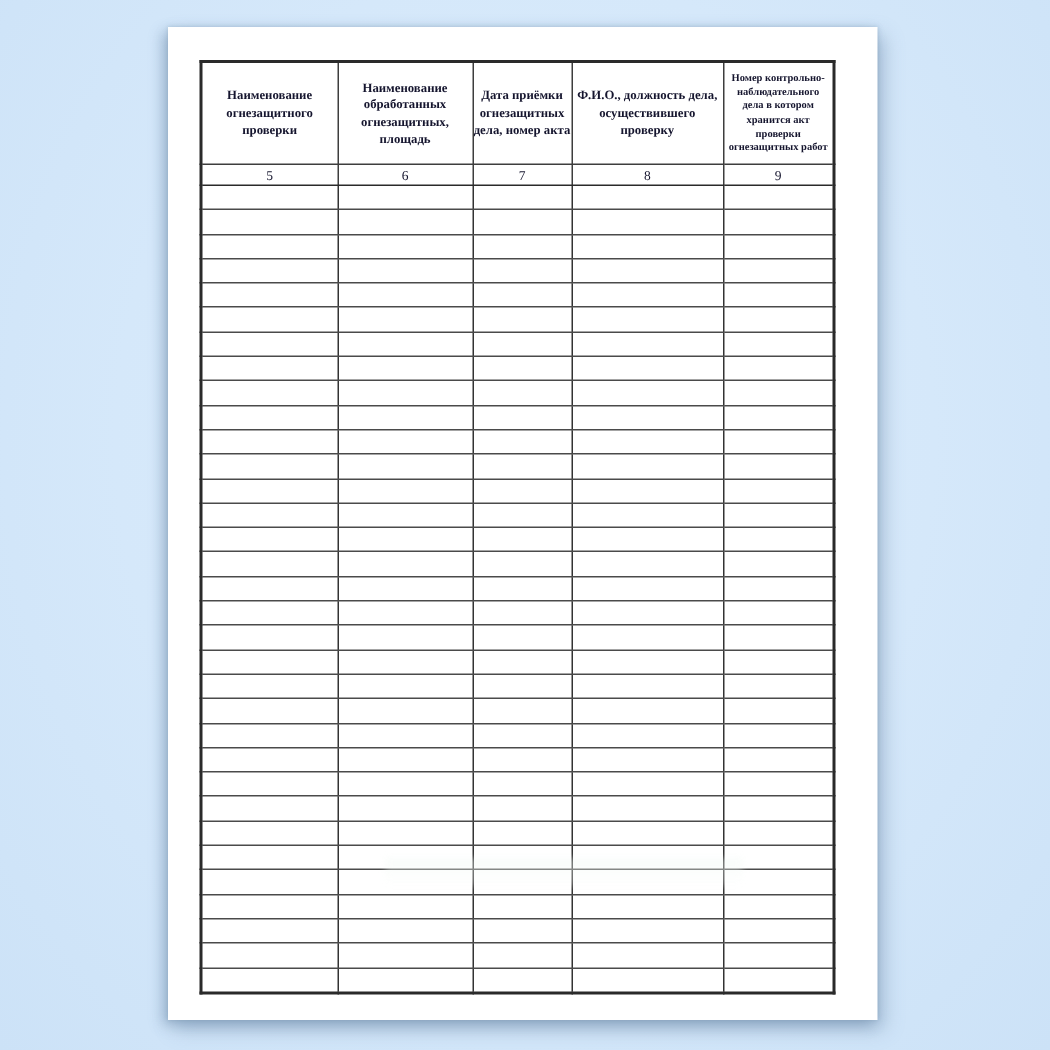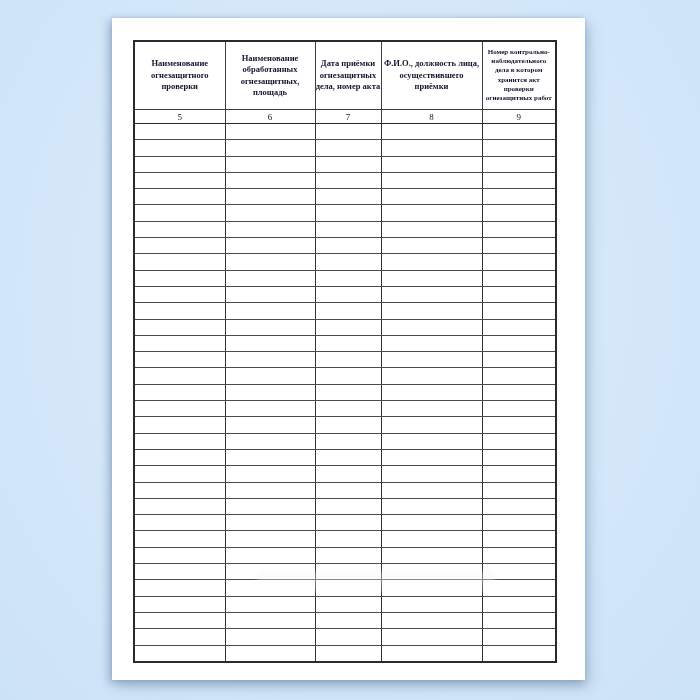--- a/index.html
+++ b/index.html
@@ -96,21 +96,21 @@
       <col style="width:90px">
       <col style="width:66px">
       <col style="width:101px">
       <col style="width:74px">
     </colgroup>
     <thead>
       <tr>
         <th class="colhead">Наименование огнезащитного проверки</th>
         <th class="colhead">Наименование обработанных огнезащитных, площадь</th>
         <th class="colhead">Дата приёмки огнезащитных дела, номер акта</th>
-        <th class="colhead">Ф.И.О., должность лица, осуществившего приёмки</th>
+        <th class="colhead">Ф.И.О., должность дела, осуществившего проверку</th>
         <th class="colhead small">Номер контрольно-наблюдательного дела в котором хранится акт проверки огнезащитных работ</th>
       </tr>
       <tr class="numrow">
         <td>5</td>
         <td>6</td>
         <td>7</td>
         <td>8</td>
         <td>9</td>
       </tr>
     </thead>

